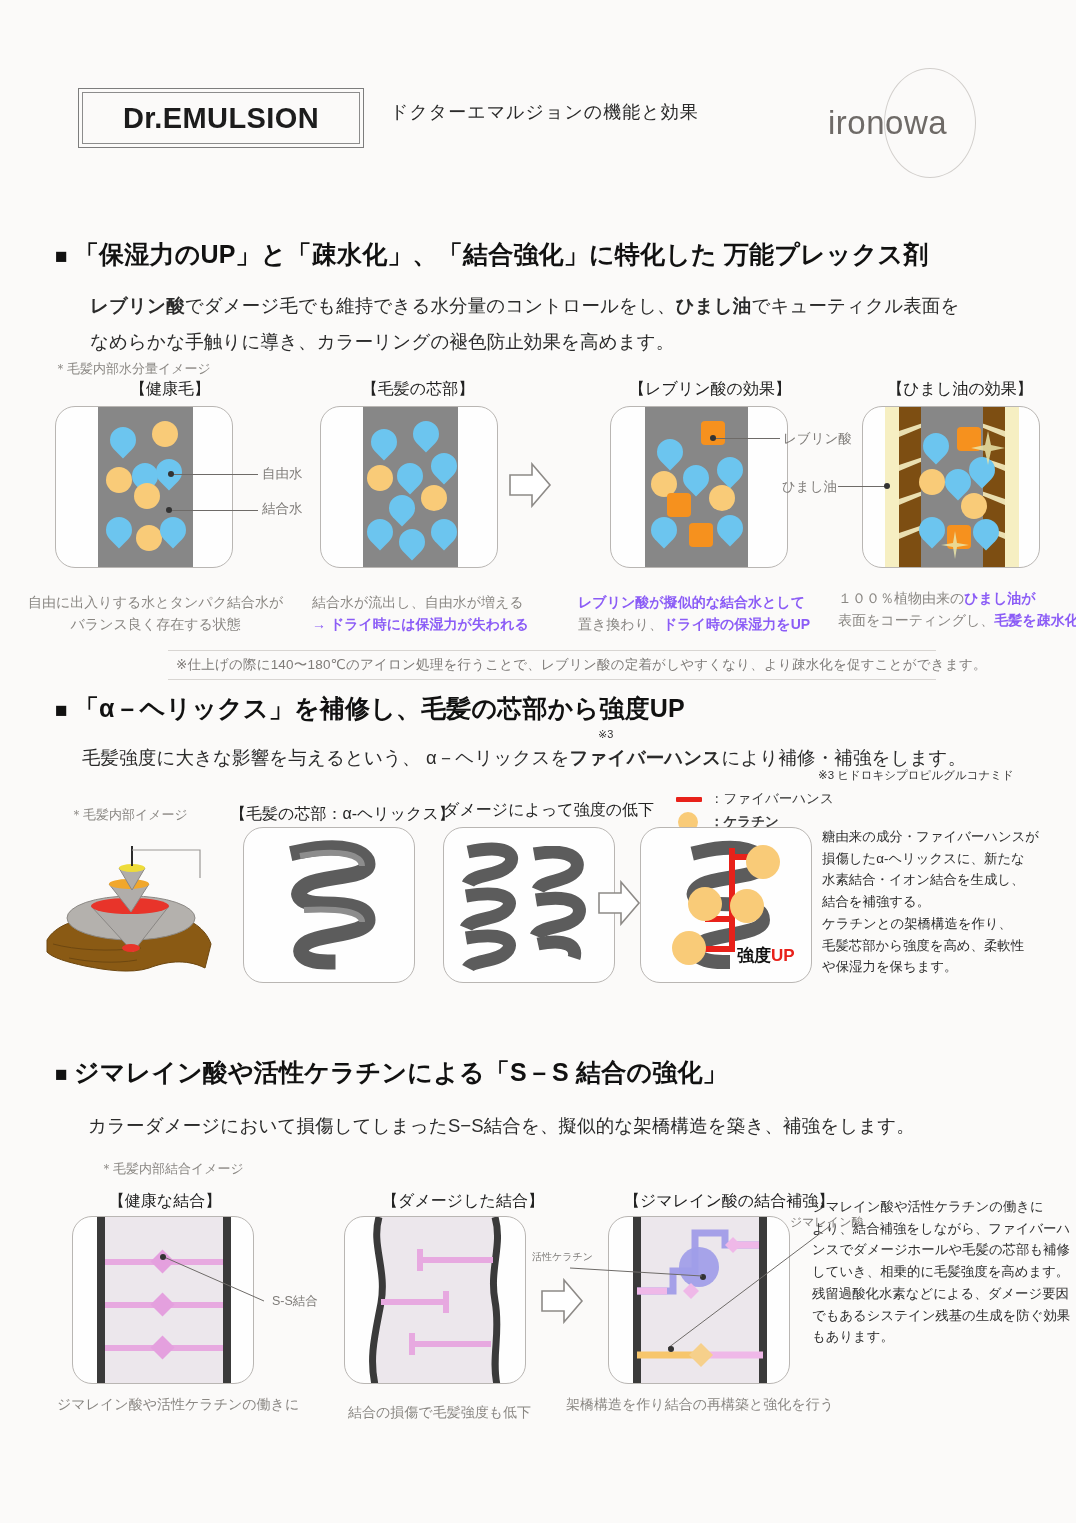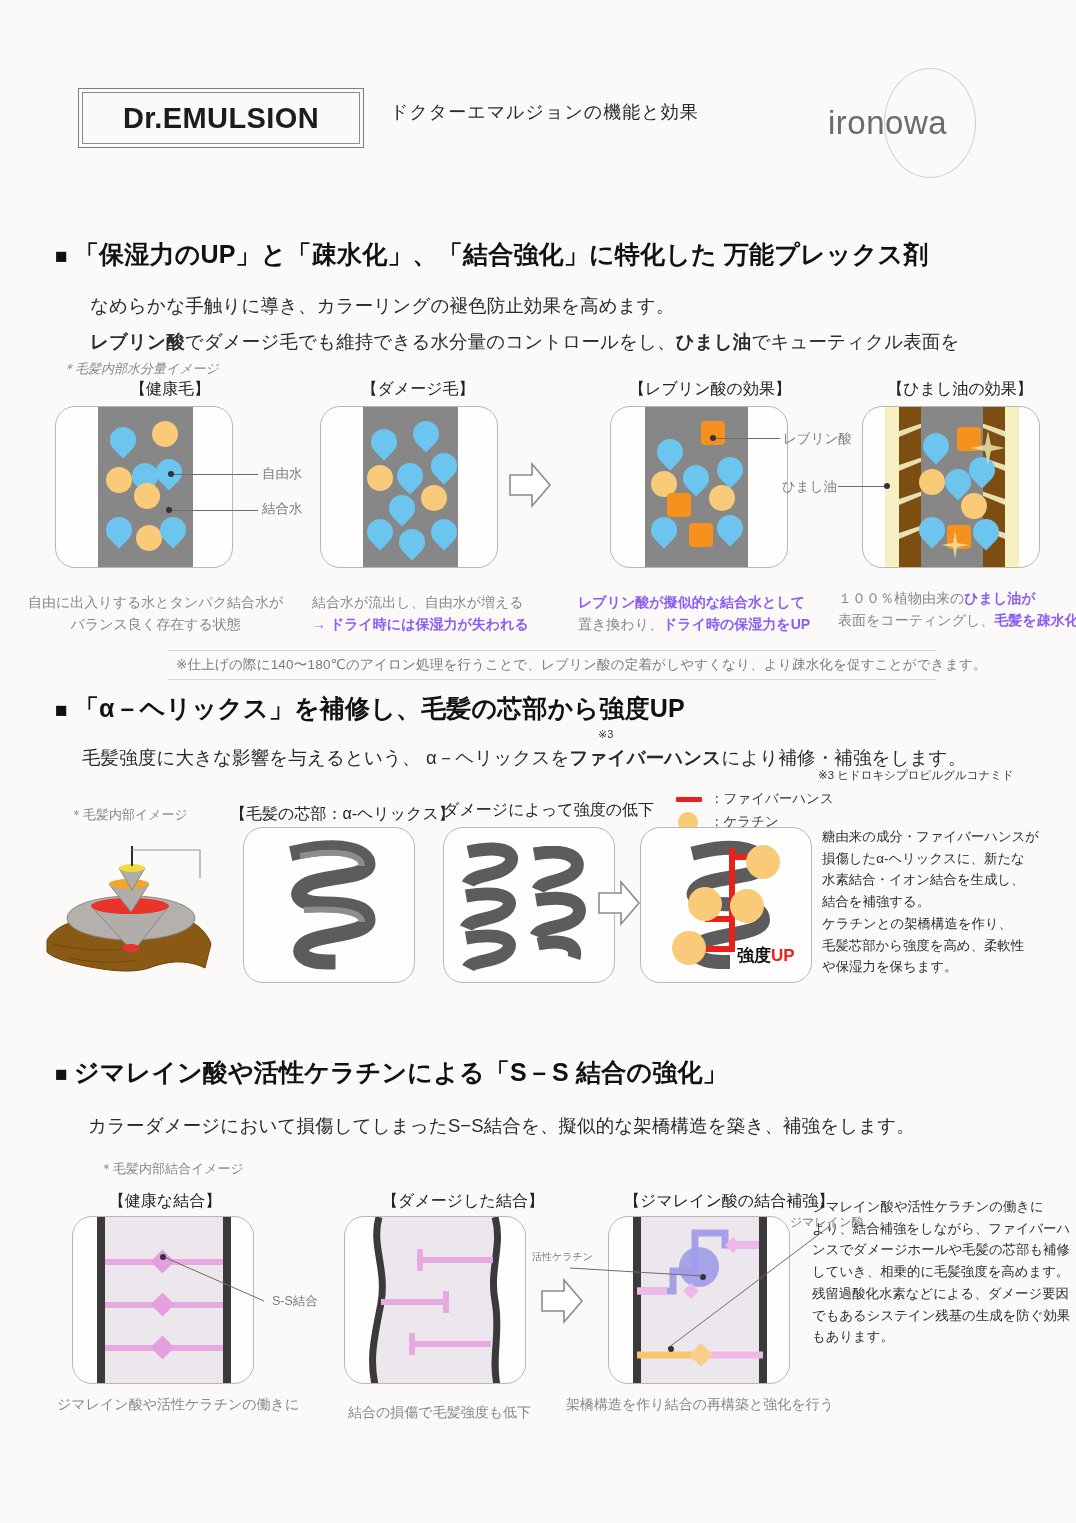--- a/index.html
+++ b/index.html
@@ -133,25 +133,25 @@
   <div class="brand">
     <div class="brand-circle"></div>
     <div class="brand-text">ironowa</div>
   </div>
 </div>
 
 <div class="sec-head" style="left:55px; top:238px;">
   <span class="sq">■</span><span>「保湿力のUP」と「疎水化」、「結合強化」に特化した 万能プレックス剤</span>
 </div>
 <div class="sec-body" style="left:90px; top:288px; width:940px;">
+  <div><b>レブリン酸</b><span>でダメージ毛でも維持できる水分量のコントロールをし、</span><b>ひまし油</b><span>でキューティクル表面を</span></div>
   <div>なめらかな手触りに導き、カラーリングの褪色防止効果を高めます。</div>
-  <div><b>レブリン酸</b><span>でダメージ毛でも維持できる水分量のコントロールをし、</span><b>ひまし油</b><span>でキューティクル表面を</span></div>
-</div>
-
-<div class="note-star" style="left:62px; top:360px;font-style:italic;">＊毛髪内部水分量イメージ</div>
+</div>
+
+<div class="note-star" style="left:54px; top:360px;">＊毛髪内部水分量イメージ</div>
 
 <div class="panel-title" style="left:55px; top:379px; width:230px;">【健康毛】</div>
 <div class="panel" style="left:55px; top:406px; width:178px; height:162px;">
   <div class="haircol" style="left:42px; top:0; width:95px; height:162px;"></div>
   <div class="drop" style="left:54px; top:20px;"></div>
   <div class="circ" style="left:96px; top:14px;"></div>
   <div class="drop" style="left:100px; top:52px;"></div>
   <div class="circ" style="left:50px; top:60px;"></div>
   <div class="drop" style="left:76px; top:56px;"></div>
   <div class="circ" style="left:78px; top:76px;"></div>
@@ -163,21 +163,21 @@
 <div class="dot" style="left:168px; top:471px;"></div>
 <div class="lbl" style="left:262px; top:465px;">自由水</div>
 <div class="lead" style="left:168px; top:510px; width:90px;"></div>
 <div class="dot" style="left:166px; top:507px;"></div>
 <div class="lbl" style="left:262px; top:500px;">結合水</div>
 <div class="cap" style="left:28px; top:592px;">
   <div>自由に出入りする水とタンパク結合水が</div>
   <div style="text-align:center;">バランス良く存在する状態</div>
 </div>
 
-<div class="panel-title" style="left:318px; top:379px; width:200px;">【ダメージ毛】</div>
+<div class="panel-title" style="left:318px; top:379px; width:200px;">【毛髪の芯部】</div>
 <div class="panel" style="left:320px; top:406px; width:178px; height:162px;">
   <div class="haircol" style="left:42px; top:0; width:95px; height:162px;"></div>
   <div class="drop" style="left:50px; top:22px;"></div>
   <div class="drop" style="left:92px; top:14px;"></div>
   <div class="drop" style="left:110px; top:46px;"></div>
   <div class="circ" style="left:46px; top:58px;"></div>
   <div class="drop" style="left:76px; top:56px;"></div>
   <div class="circ" style="left:100px; top:78px;"></div>
   <div class="drop" style="left:68px; top:88px;"></div>
   <div class="drop" style="left:46px; top:112px;"></div>
@@ -313,21 +313,21 @@
   </svg>
 </div>
 
 <svg class="arrow" style="left:597px; top:880px;" width="44" height="46" viewBox="0 0 44 46">
   <polygon points="2,13 24,13 24,2 42,23 24,44 24,33 2,33" fill="#ffffff" stroke="#8d8a87" stroke-width="1.6"></polygon>
 </svg>
 
 <div class="legend-line" style="left:676px; top:797px;"></div>
 <div class="legend-row" style="left:710px; top:790px;">：ファイバーハンス</div>
 <div class="legend-circ" style="left:678px; top:812px;"></div>
-<div class="legend-row" style="left:710px; top:813px;">：ケラチン</div>
+<div class="legend-row" style="left:710px; top:813px;font-weight:bold;">：ケラチン</div>
 
 <div class="panel" style="left:640px; top:827px; width:172px; height:156px;">
   <svg style="position:absolute; left:30px; top:8px;" width="110" height="142" viewBox="0 0 110 142">
     <path d="M28,16 C70,6 92,16 92,28 C92,42 48,40 32,48 C16,56 20,68 48,68 C76,68 92,72 92,84 C92,98 46,98 32,106 C18,114 24,126 52,126" stroke="#5c5c5c" stroke-width="14" fill="none" stroke-linecap="square"></path>
     <rect x="58" y="12" width="6" height="94" fill="#e8211a"></rect>
     <rect x="58" y="18" width="38" height="6" fill="#e8211a"></rect>
     <rect x="34" y="80" width="30" height="6" fill="#e8211a"></rect>
     <rect x="20" y="110" width="44" height="6" fill="#e8211a"></rect>
     <rect x="58" y="80" width="6" height="36" fill="#e8211a"></rect>
     <circle cx="92" cy="26" r="17" fill="#f9cb78"></circle>

